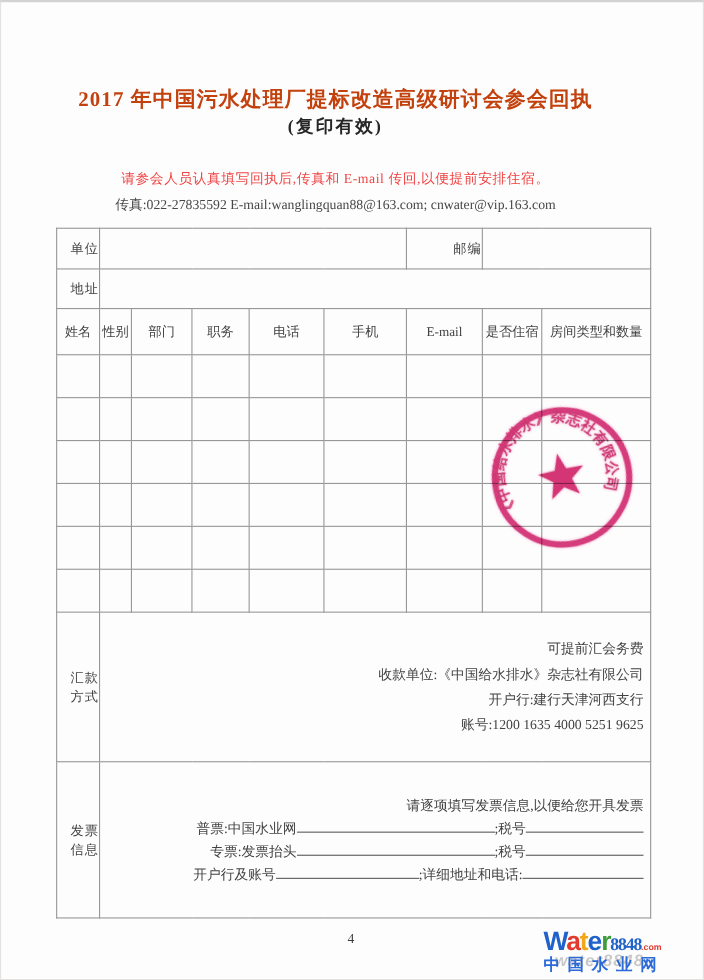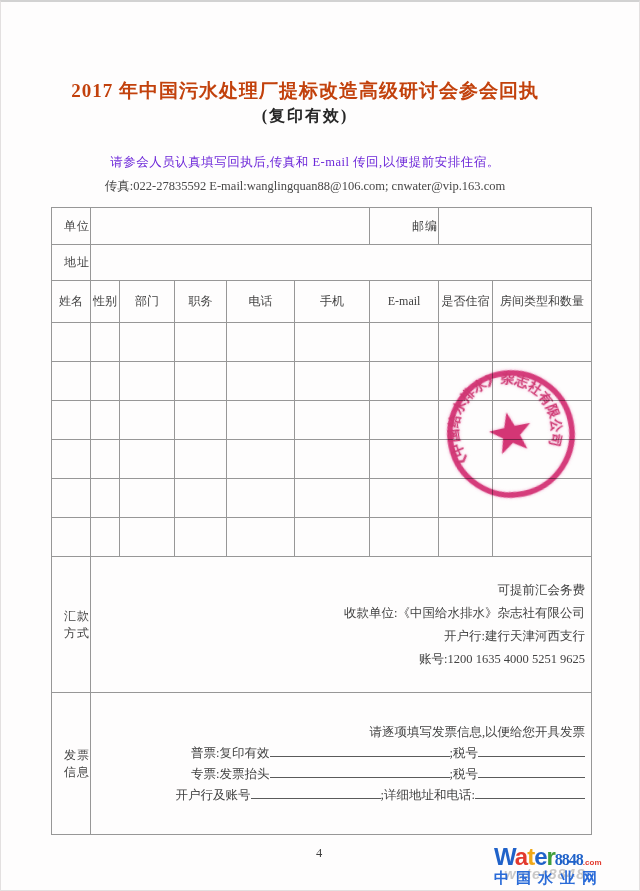--- a/index.html
+++ b/index.html
@@ -11,21 +11,21 @@
     box-sizing:border-box;
     border:1px solid #e3e0e0;
     border-top:2px solid #d2d2d2;
   }
   .doc-head{position:absolute;top:0;left:0;width:608px;text-align:center;}
   .title{
     margin-top:76px;font-size:19px;font-weight:bold;color:#c2410c;
     letter-spacing:1px;line-height:26px;
   }
   .subtitle{font-size:16px;font-weight:bold;color:#262626;letter-spacing:2px;line-height:24px;}
-  .note{margin-top:26px;font-size:12.5px;color:#6d28d9;letter-spacing:.5px;}
+  .note{margin-top:26px;font-size:12.5px;color:#ef4444;letter-spacing:.5px;}
   .contact{margin-top:7px;font-size:12.5px;color:#474747;}
   .tablewrap{position:absolute;left:50px;top:205px;width:540px;}
   table{border-collapse:collapse;table-layout:fixed;width:540px;}
   td{
     border:1px solid #979797;padding:0;font-size:12px;color:#424242;
     vertical-align:middle;overflow:hidden;
   }
   td.lbl{text-align:right;letter-spacing:1px;margin-left:48px;}
   td.hdr{text-align:center;margin-left:16px;}
   .secbody{padding:6px 6px 6px 4px;text-align:right;}
@@ -61,21 +61,21 @@
     white-space:nowrap;
   }
 </style>
 </head>
 <body>
 
 <div class="doc-head">
   <div class="title">2017 年中国污水处理厂提标改造高级研讨会参会回执</div>
   <div class="subtitle">(复印有效)</div>
   <div class="note">请参会人员认真填写回执后,传真和 E-mail 传回,以便提前安排住宿。</div>
-  <div class="contact">传真:022-27835592  E-mail:wanglingquan88@106.com; cnwater@vip.163.com</div>
+  <div class="contact">传真:022-27835592  E-mail:wanglingquan88@163.com; cnwater@vip.163.com</div>
 </div>
 
 <div class="tablewrap">
   <table>
     <colgroup>
       <col style="width:39px">
         <col style="width:29px">
         <col style="width:55px">
       <col style="width:52px">
         <col style="width:68px">
@@ -188,21 +188,21 @@
     </tr>
     <tr style="height:142px">
       <td class="lbl">
         <div>发票</div>
         <div>信息</div>
       </td>
       <td colspan="8">
         <div class="secbody inv">
           <div class="ln">请逐项填写发票信息,以便给您开具发票</div>
           <div class="ln">
-            <span>普票:复印有效</span><span class="ul" style="width:180px"></span><span>;税号</span><span class="ul" style="width:107px"></span>
+            <span>普票:中国水业网</span><span class="ul" style="width:180px"></span><span>;税号</span><span class="ul" style="width:107px"></span>
           </div>
           <div class="ln">
             <span>专票:发票抬头</span><span class="ul" style="width:180px"></span><span>;税号</span><span class="ul" style="width:107px"></span>
           </div>
           <div class="ln">
             <span>开户行及账号</span><span class="ul" style="width:130px"></span><span>;详细地址和电话:</span><span class="ul" style="width:110px"></span>
           </div>
         </div>
       </td>
     </tr>

